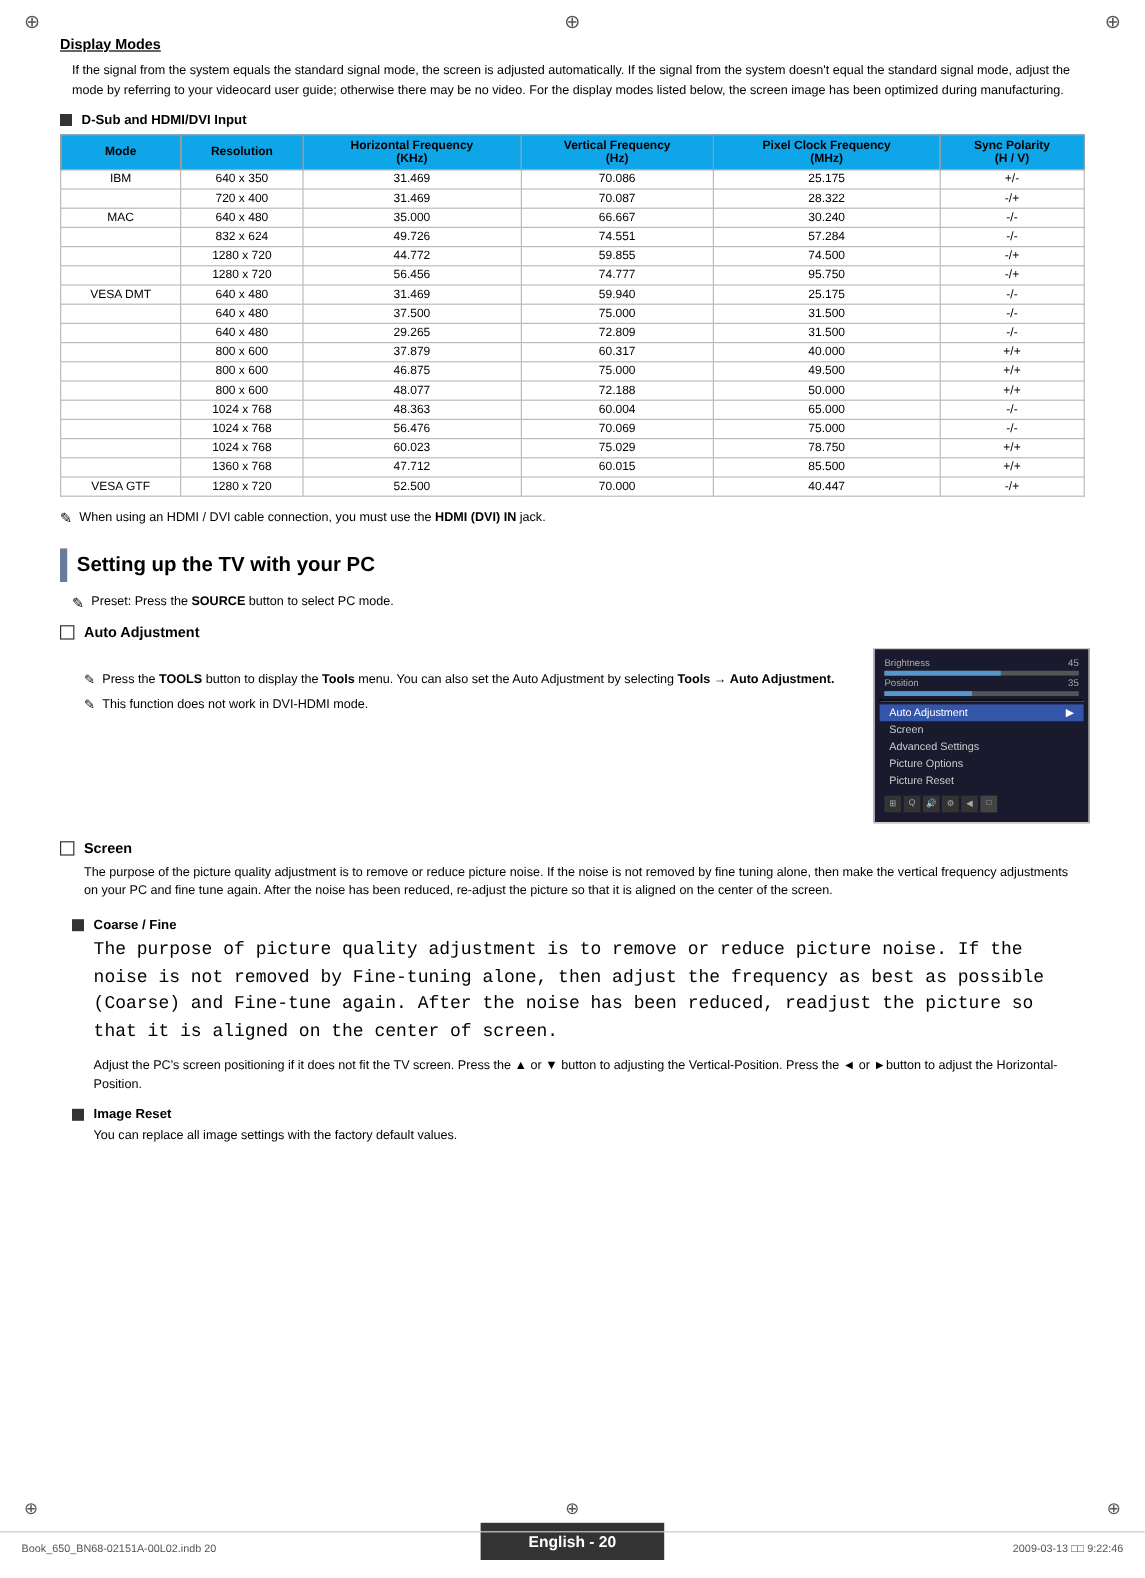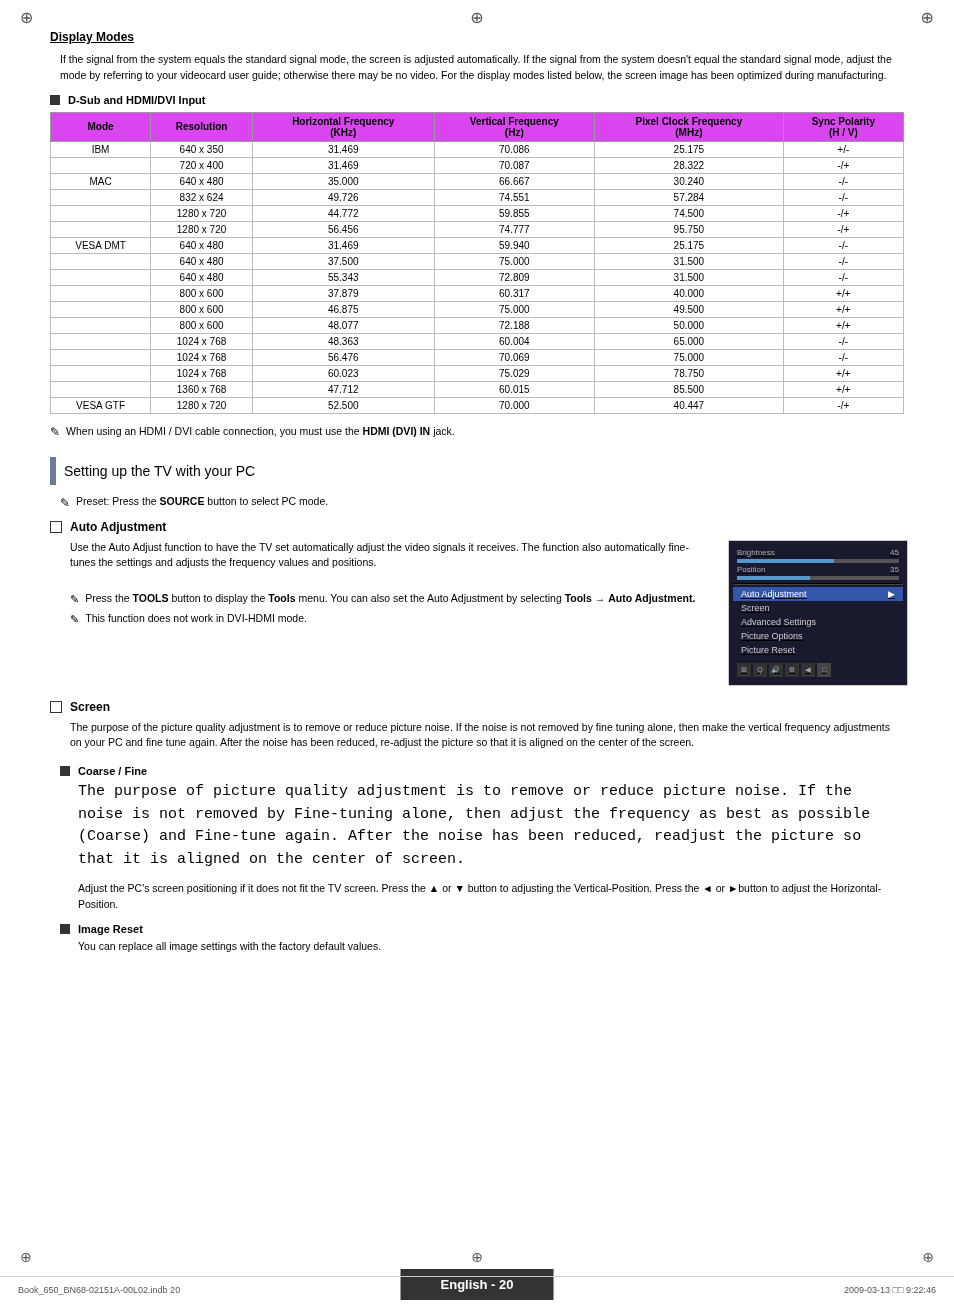--- a/index.html
+++ b/index.html
@@ -75,21 +75,21 @@
     }
     
     .display-table {
       width: 100%;
       border-collapse: collapse;
       font-size: 10px;
       margin-bottom: 10px;
     }
     .display-table th {
       border: 1px solid #999;
-      background: #d946ef;
+      background: #0ea5e9;
       padding: 3px 6px;
       text-align: center;
       font-weight: bold;
       font-size: 10px;
     }
     .display-table td {
       border: 1px solid #bbb;
       padding: 2px 6px;
       text-align: center;
       font-size: 10px;
@@ -116,22 +116,22 @@
       margin: 18px 0 10px 0;
     }
     .section-bar {
       width: 6px;
       background: #6b7b9b;
       align-self: stretch;
       margin-right: 8px;
       min-height: 28px;
     }
     .section-bar-title {
-      font-size: 14px;
-      font-weight: normal;
+      font-size: 17px;
+      font-weight: bold;
     }
     .preset-note {
       font-size: 10.5px;
       margin-left: 10px;
       margin-bottom: 10px;
       display: flex;
       align-items: flex-start;
     }
     
     .subsection {
@@ -164,21 +164,20 @@
       display: flex;
       gap: 16px;
       align-items: flex-start;
     }
     .col-text {
       flex: 1;
     }
     .col-image {
       flex-shrink: 0;
       width: 176px;
-      text-decoration: underline;
     }
     
     .menu-box {
       border: 1px solid #ccc;
       background: #1a1a2e;
       color: #fff;
       font-size: 9px;
       padding: 6px 4px;
       width: 180px;
     }
@@ -373,21 +372,21 @@
           <td></td>
           <td>640 x 480</td>
           <td>37.500</td>
           <td>75.000</td>
           <td>31.500</td>
           <td>-/-</td>
         </tr>
         <tr>
           <td></td>
           <td>640 x 480</td>
-          <td>55.343</td>
+          <td>29.265</td>
           <td>72.809</td>
           <td>31.500</td>
           <td>-/-</td>
         </tr>
         <tr>
           <td></td>
           <td>800 x 600</td>
           <td>37.879</td>
           <td>60.317</td>
           <td>40.000</td>
@@ -468,21 +467,20 @@
   </div>
 
   <div class="subsection">
     <div class="subsection-header">
       <span class="checkbox-icon"></span>
       <span class="subsection-title">Auto Adjustment</span>
     </div>
     <div class="two-col">
       <div class="col-text">
         <div class="subsection-body">
-          <p>Use the Auto Adjust function to have the TV set automatically adjust the video signals it receives. The function also automatically fine-tunes the settings and adjusts the frequency values and positions.</p>
           <br>
           <div class="bullet-item">
             <span class="arrow-icon">✎</span>
             <span>Press the <strong>TOOLS</strong> button to display the <strong>Tools</strong> menu. You can also set the Auto Adjustment by selecting <strong>Tools</strong> → <strong>Auto Adjustment.</strong></span>
           </div>
           <div class="bullet-item" style="margin-top:4px;">
             <span class="arrow-icon">✎</span>
             <span>This function does not work in DVI-HDMI mode.</span>
           </div>
         </div>

